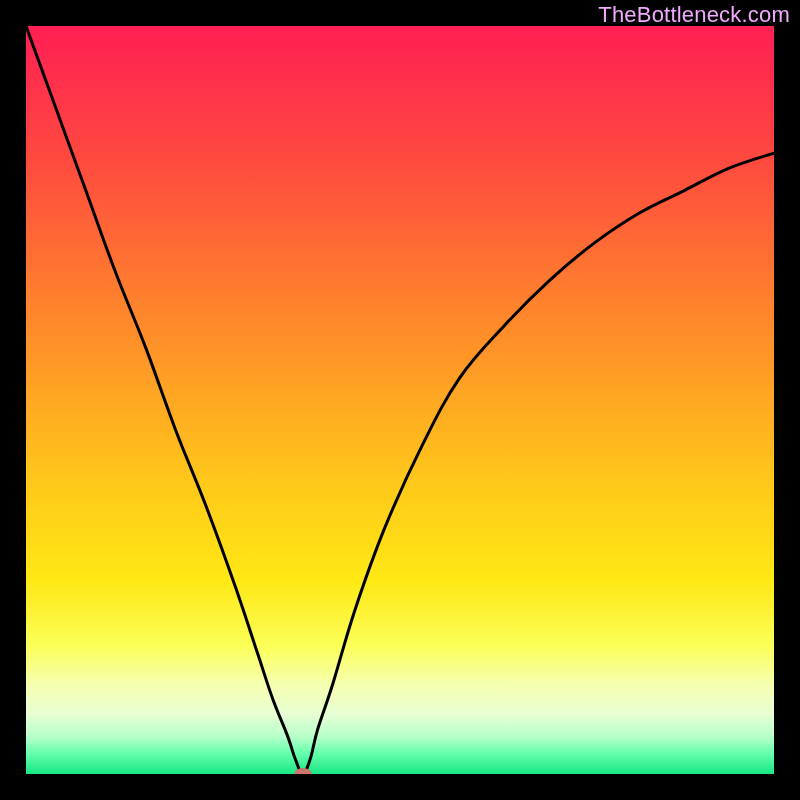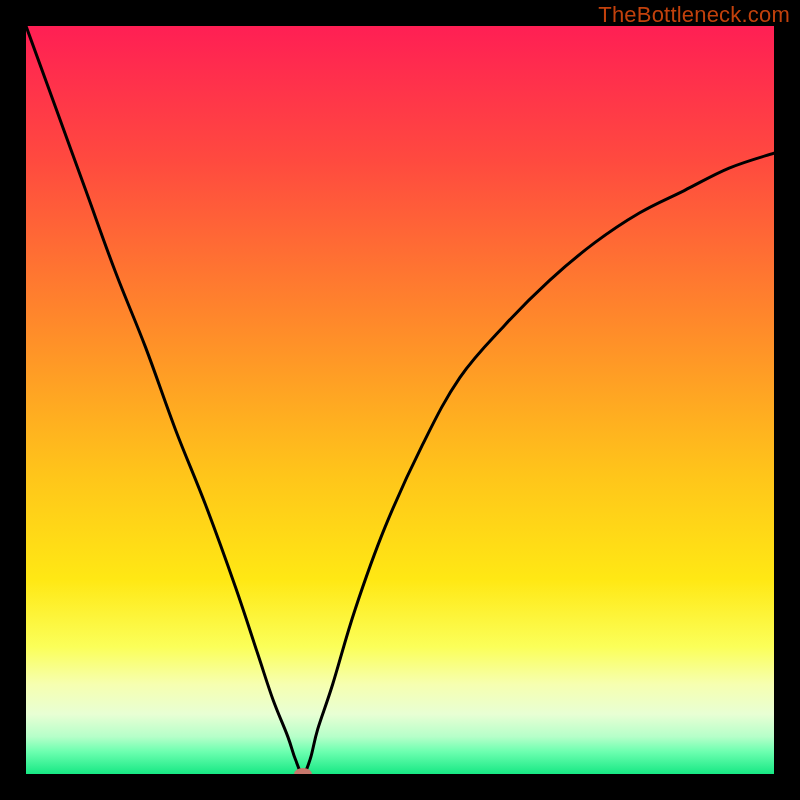--- a/index.html
+++ b/index.html
@@ -14,21 +14,21 @@
   .frame {
     position: relative;
     width: 800px;
     height: 800px;
     background: #000;
   }
   .watermark {
     position: absolute;
     top: 2px;
     right: 10px;
-    color: #c2410c;
+    color: #f0abfc;
     font-size: 22px;
     font-weight: 500;
     letter-spacing: 0.2px;
     z-index: 10;
     user-select: none;
   }
   .plot-area {
     position: absolute;
     left: 26px;
     top: 26px;

